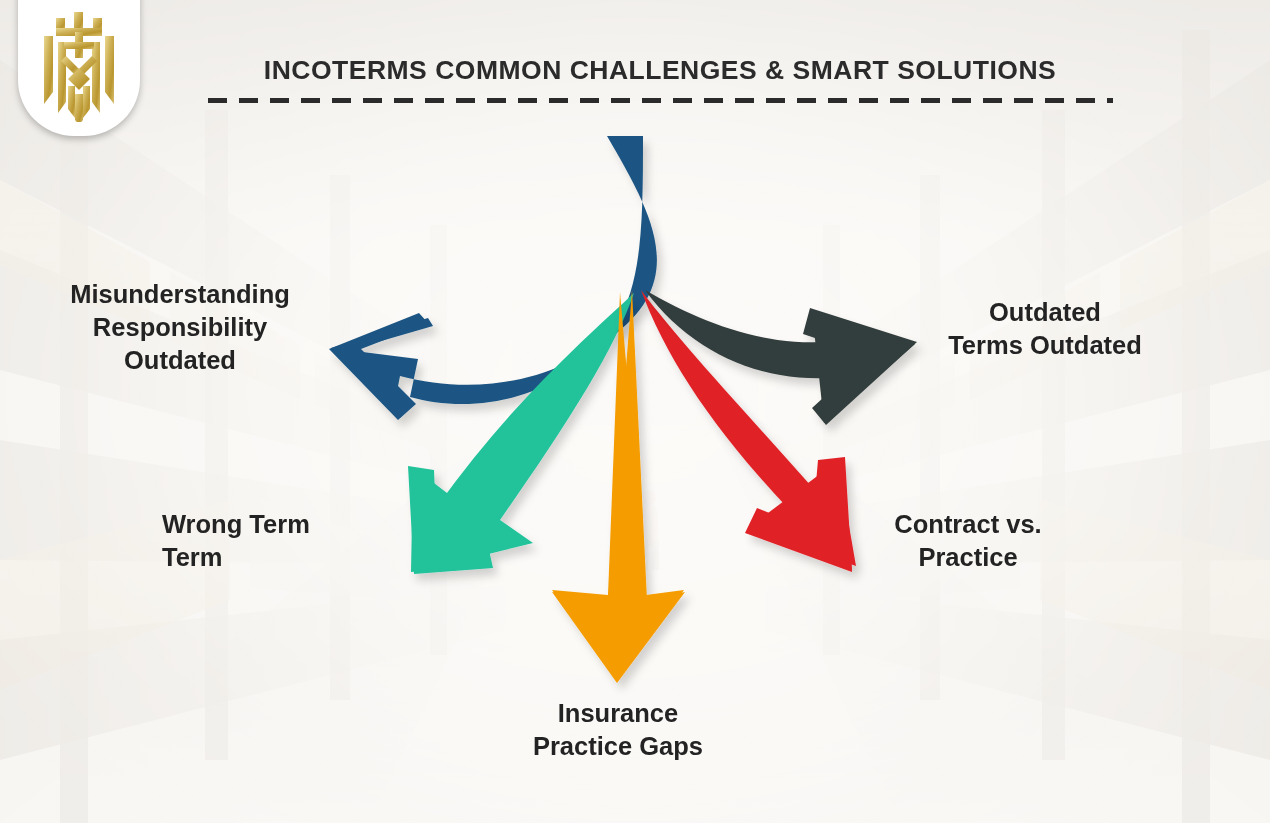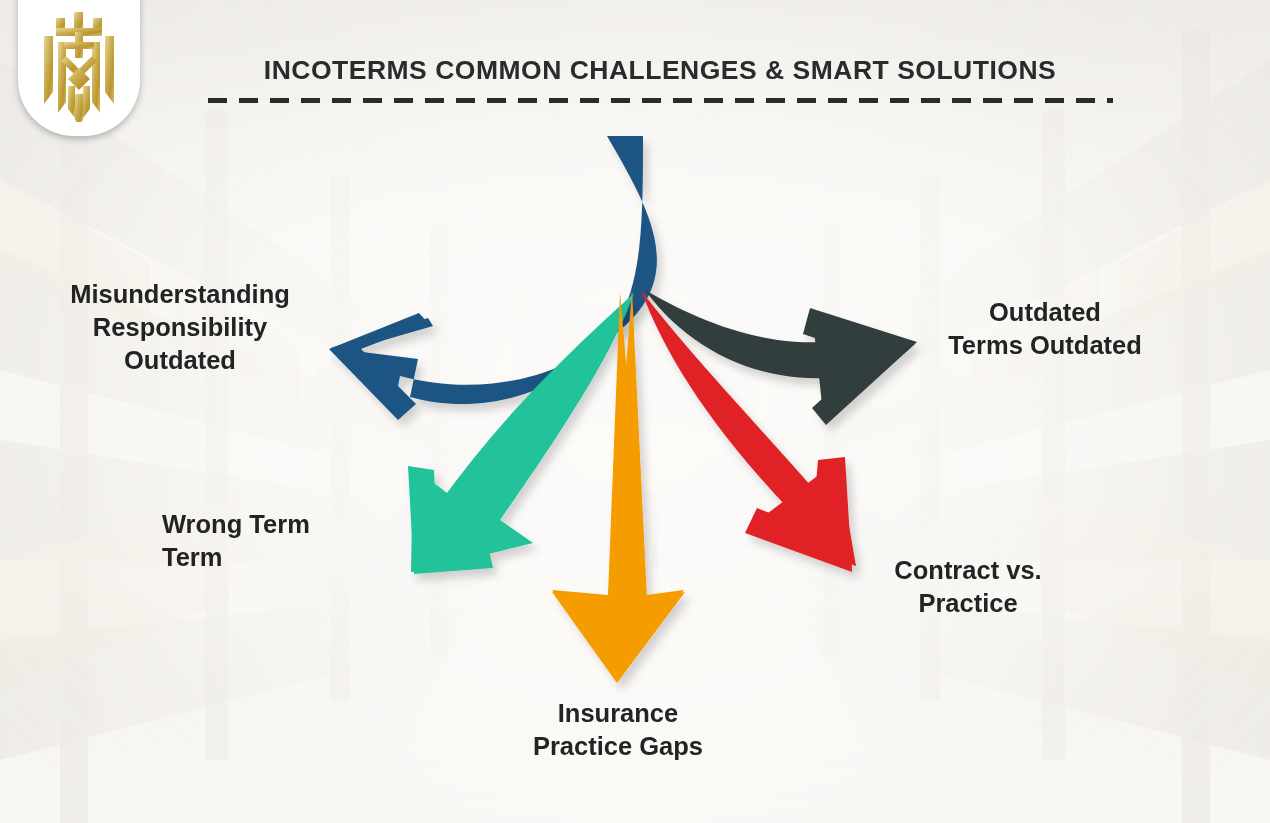--- a/index.html
+++ b/index.html
@@ -96,21 +96,21 @@
     z-index: 25;
     color: #232323;
     font-size: 25.5px;
     font-weight: 600;
     line-height: 1.30;
     font-family: "Liberation Sans", sans-serif;
   }
   .label-misunderstanding { left: 20px;  top: 278px; width: 320px; text-align: center; }
   .label-outdated        { left: 930px; top: 296px; width: 230px; text-align: center; }
   .label-wrong-term      { left: 162px; top: 508px; width: 250px; text-align: left; }
-  .label-contract        { left: 848px; top: 508px; width: 240px; text-align: center; margin-top: 46px; }
+  .label-contract        { left: 848px; top: 508px; width: 240px; text-align: center; }
   .label-insurance       { left: 488px; top: 697px; width: 260px; text-align: center; }
 </style>
 </head>
 <body>
 
 <div id="infographic">
 
   <div class="bg-photo">
     <svg viewBox="0 0 1270 823" preserveAspectRatio="xMidYMid slice" aria-hidden="true">
       <defs>

